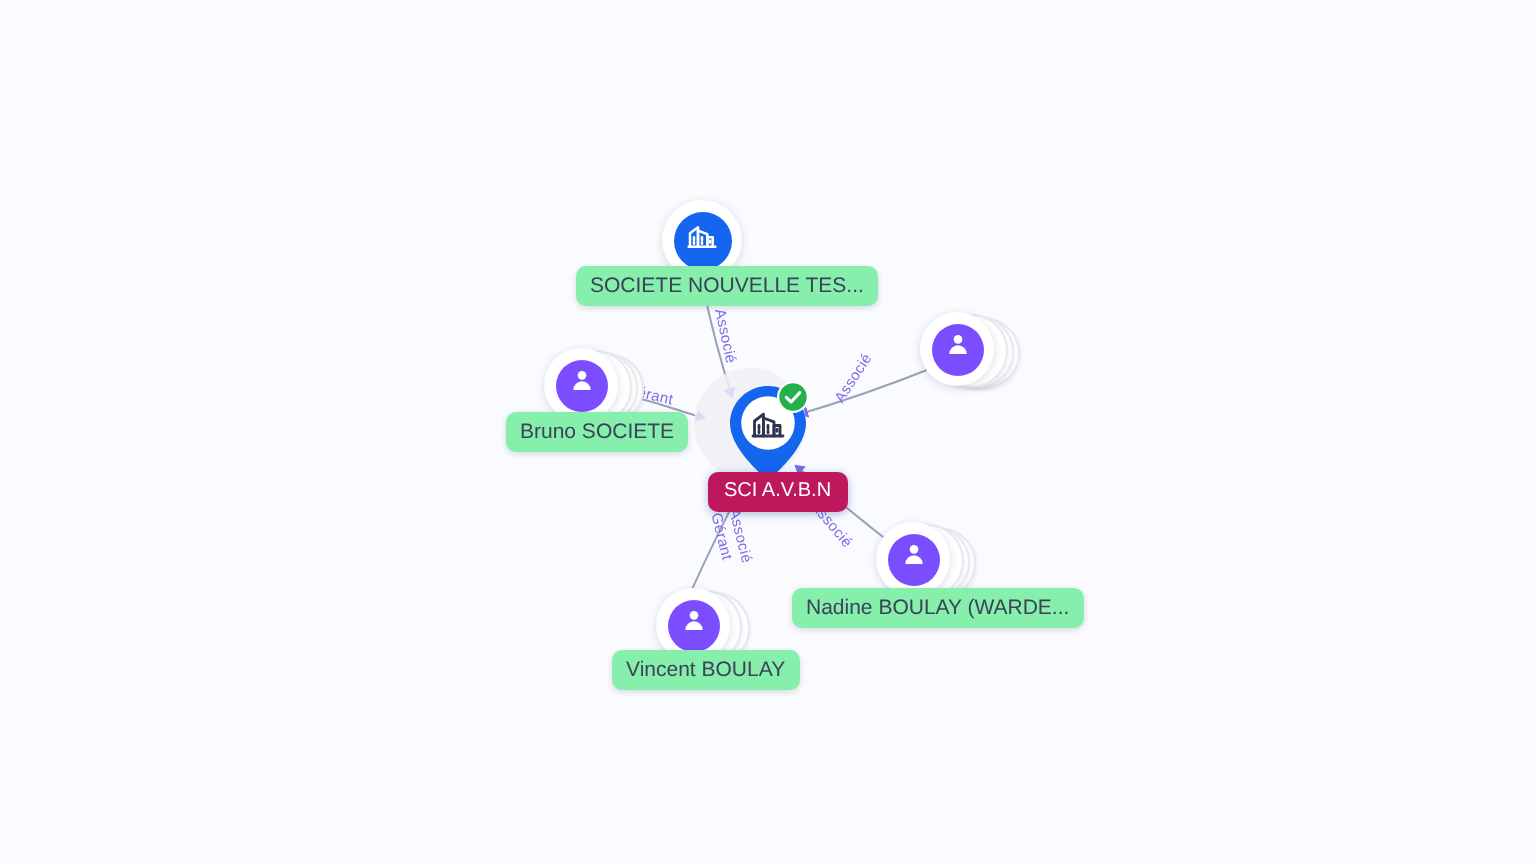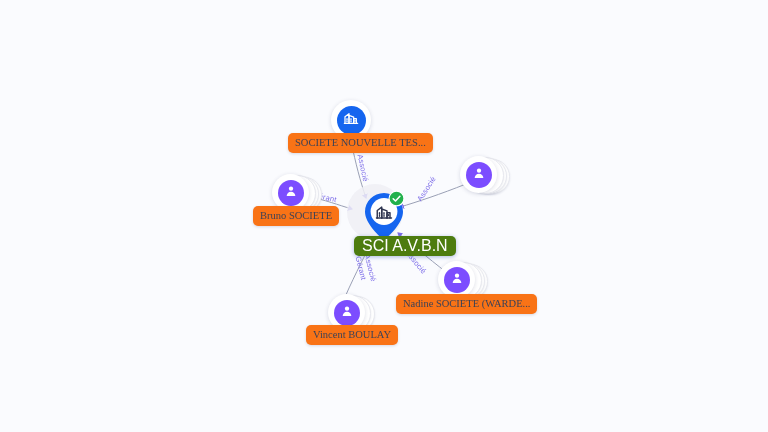--- a/index.html
+++ b/index.html
@@ -17,28 +17,28 @@
   
   .stack{position:absolute;border-radius:50%;background:#ffffff;
          border:1px solid #e8e9ef;box-shadow:0 1px 2px rgba(30,40,90,.10);}
 
   .avatar{position:absolute;border-radius:50%;background:#ffffff;
           box-shadow:0 1px 4px rgba(30,40,90,.16);
           display:flex;align-items:center;justify-content:center;}
   .avatar .disc{border-radius:50%;display:flex;align-items:center;justify-content:center;}
 
   .nlabel{position:absolute;white-space:nowrap;
-          background:#f97316;color:#3c4257;
+          background:#86efac;color:#3c4257;
           font-size:10.5px;line-height:14px;
           padding:3px 7px;border-radius:5px;
-          box-shadow:0 1px 3px rgba(30,40,90,.16);font-family:Liberation Serif, serif;}
+          box-shadow:0 1px 3px rgba(30,40,90,.16);}
 
   .center-label{position:absolute;white-space:nowrap;
-          background:#4d7c0f;color:#ffffff;
-          font-size:16px;line-height:14px;font-weight:400;
+          background:#be185d;color:#ffffff;
+          font-size:10px;line-height:14px;font-weight:400;
           padding:3px 8px;border-radius:5px;
           box-shadow:0 1px 4px rgba(20,60,160,.35);}
 
   .halo{position:absolute;border-radius:50%;background:#eeeff5;opacity:.85;}
 
   .pin{position:absolute;}
 
   .edge-label{position:absolute;color:#7c6ce8;font-size:7.5px;
               letter-spacing:.2px;white-space:nowrap;
               transform-origin:left center;}
@@ -136,21 +136,21 @@
       <div class="disc" style="width:26px;height:26px;background:#7c4dff;">
         <span>
           <svg width="14" height="14" viewBox="0 0 24 24" fill="#ffffff">
             <circle cx="12" cy="8" r="3.7"></circle>
             <path d="M4.6 20.5a7.4 7.4 0 0 1 14.8 0z"></path>
           </svg>
         </span>
       </div>
     </div>
   </div>
-  <div class="nlabel" style="left:396px;top:294px;">Nadine SOCIETE (WARDE...</div>
+  <div class="nlabel" style="left:396px;top:294px;">Nadine BOULAY (WARDE...</div>
 
   <div class="node" style="left:328px;top:294px;width:46px;height:42px;">
     <div class="stack" style="left:11px;top:2px;width:34px;height:34px;"></div>
     <div class="stack" style="left:6px;top:1px;width:35px;height:35px;"></div>
     <div class="avatar" style="left:0;top:0;width:37px;height:37px;">
       <div class="disc" style="width:26px;height:26px;background:#7c4dff;">
         <span>
           <svg width="14" height="14" viewBox="0 0 24 24" fill="#ffffff">
             <circle cx="12" cy="8" r="3.7"></circle>
             <path d="M4.6 20.5a7.4 7.4 0 0 1 14.8 0z"></path>

